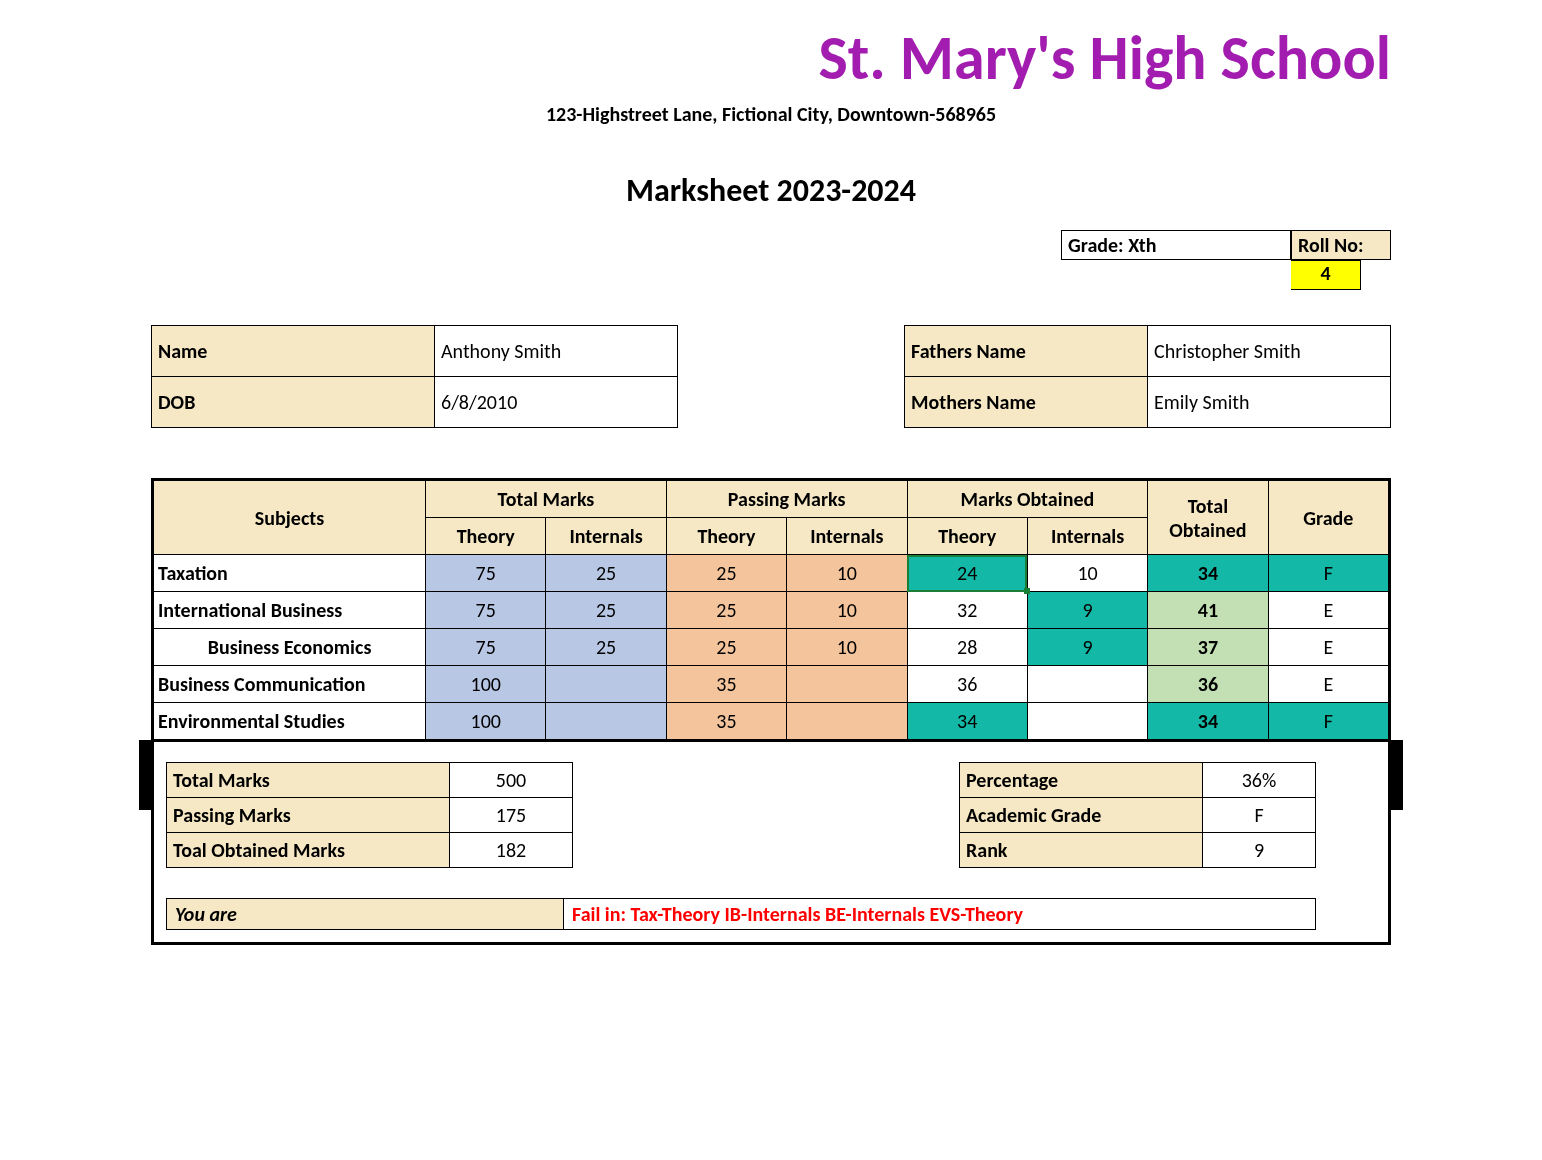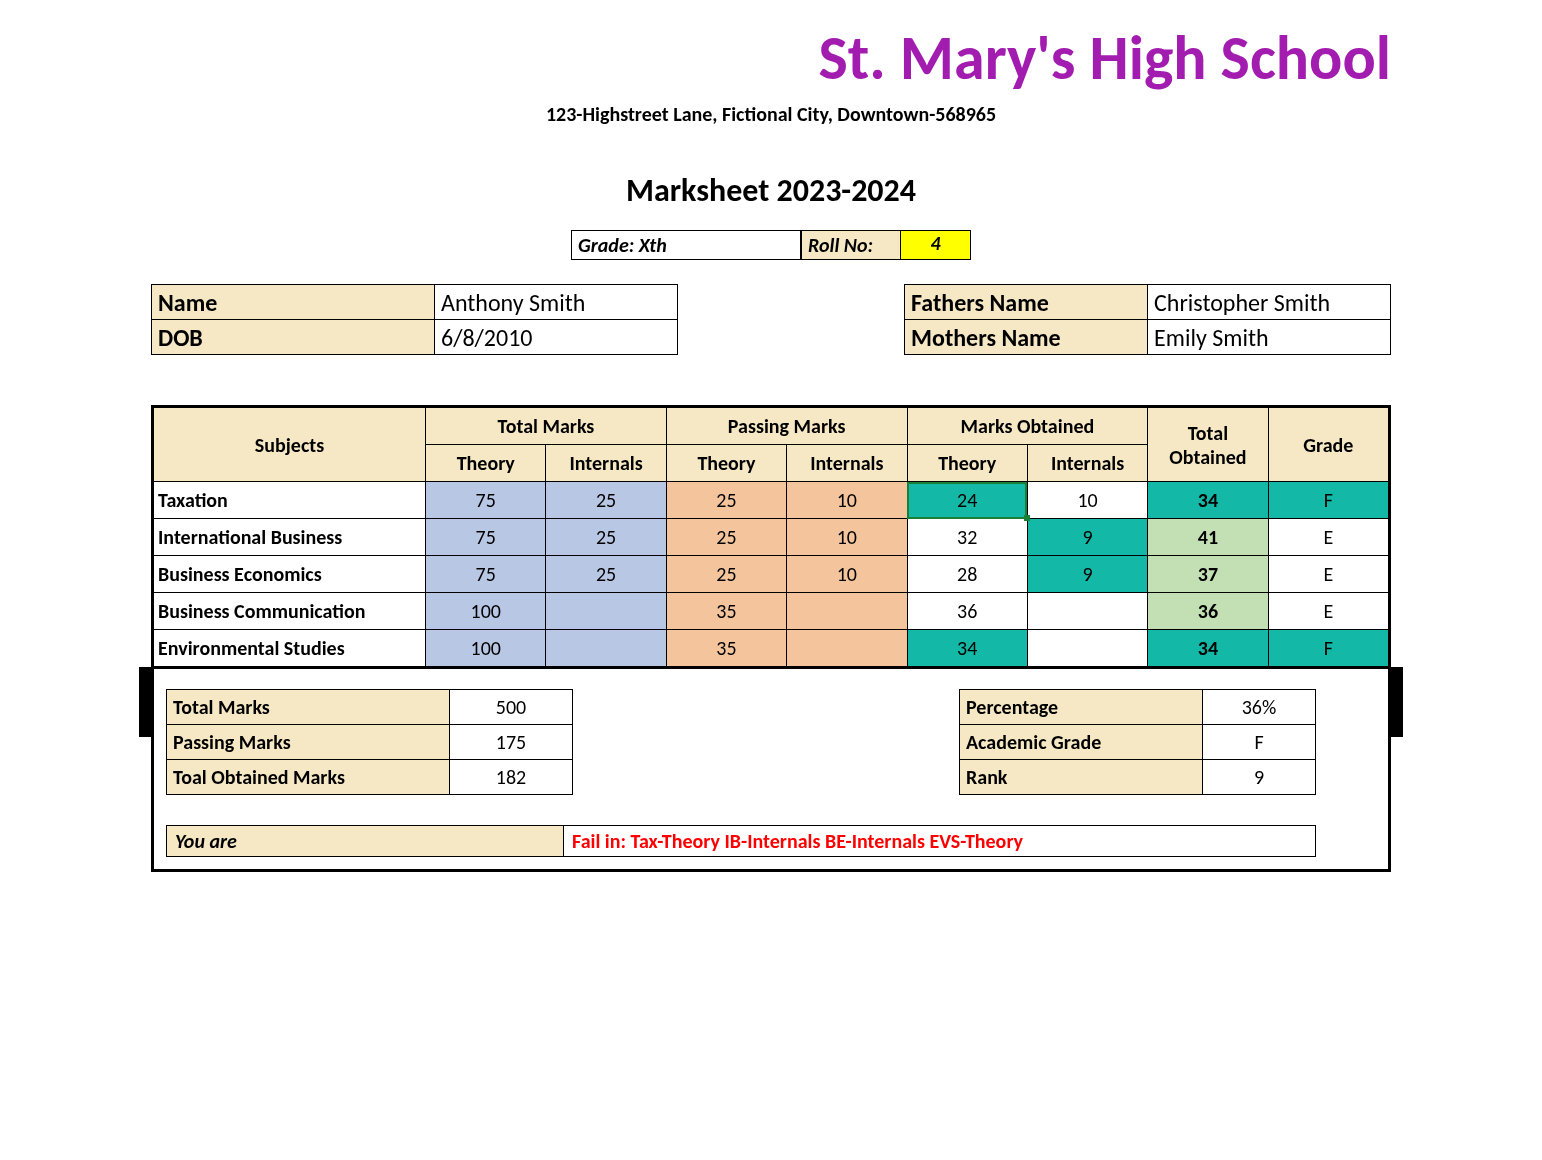--- a/index.html
+++ b/index.html
@@ -36,35 +36,35 @@
   }
   .bold { font-weight: bold; }
   .beige { background: #f6e8c4; }
   .blue { background: #b8c7e4; }
   .orange { background: #f4c59c; }
   .pink { background: #14b8a6; }
   .green { background: #c3e0b4; }
   .center { text-align: center; }
   .grade-roll-row {
     display: flex;
-    justify-content: center;
-    margin-bottom: 24px;
-    font-style: italic;
+    justify-content: flex-end;
+    margin-bottom: 35px;
   }
   .grade-box {
     border: 1.5px solid #000;
     width: 230px;
     padding: 2px 6px;
     font-weight: bold;
     height: 30px;
     line-height: 24px;
     box-sizing: border-box;
   }
   .roll-box {
     display: flex;
+    flex-direction: column;
   }
   .roll-label {
     border: 1.5px solid #000;
     background: #f6e8c4;
     font-weight: bold;
     width: 100px;
     padding: 2px 6px;
     height: 30px;
     line-height: 24px;
     box-sizing: border-box;
@@ -83,23 +83,23 @@
   .info-row {
     display: flex;
     justify-content: space-between;
     margin-bottom: 50px;
   }
   .info-table {
     border-collapse: collapse;
   }
   .info-table td {
     border: 1.5px solid #000;
-    padding: 2px 6px;
-    height: 30px;
-    font-size: 24px;
+    padding: 10px 6px;
+    height: 30px;
+    font-size: 20px;
   }
   .main-table {
     border-collapse: collapse;
     width: 100%;
     border: 3px solid #000;
   }
   .main-table th, .main-table td {
     border: 1px solid #000;
     padding: 2px 4px;
     height: 32px;
@@ -264,21 +264,21 @@
           <td class="blue center">75</td>
           <td class="blue center">25</td>
           <td class="orange center">25</td>
           <td class="orange center">10</td>
           <td class="center">32</td>
           <td class="pink center">9</td>
           <td class="green center bold">41</td>
           <td class="center">E</td>
         </tr>
         <tr>
-          <td class="bold" style="text-align: left;">Business Economics</td>
+          <td class="bold" style="text-align: center;">Business Economics</td>
           <td class="blue center">75</td>
           <td class="blue center">25</td>
           <td class="orange center">25</td>
           <td class="orange center">10</td>
           <td class="center">28</td>
           <td class="pink center">9</td>
           <td class="green center bold">37</td>
           <td class="center">E</td>
         </tr>
         <tr>

